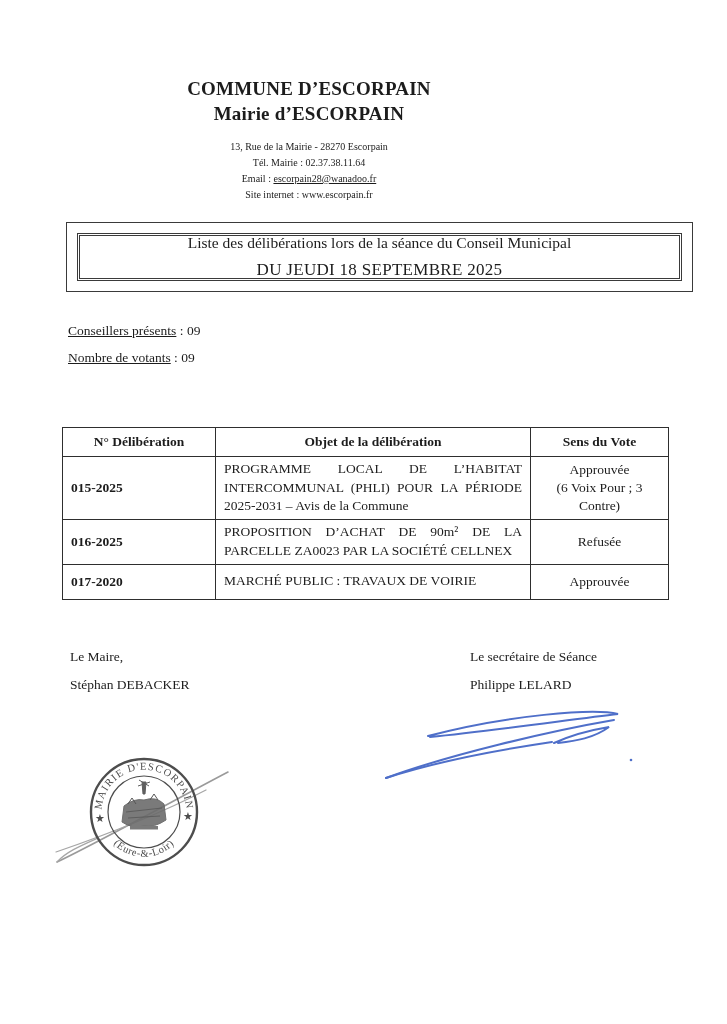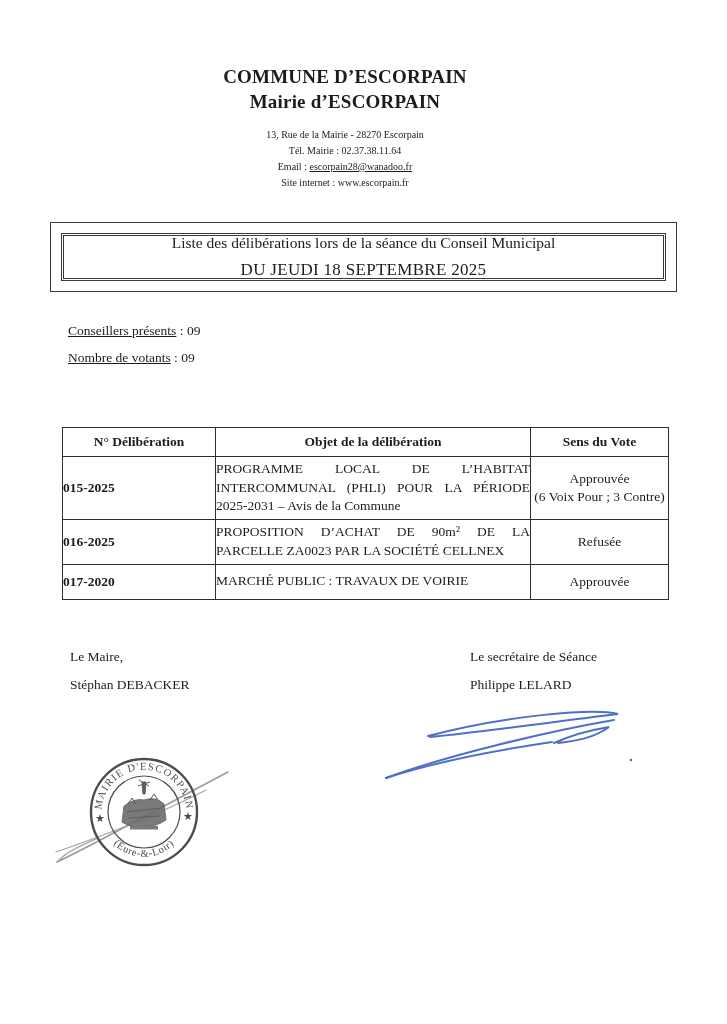--- a/index.html
+++ b/index.html
@@ -3,49 +3,49 @@
 <meta charset="utf-8">
 <style>
   html,body{margin:0;padding:0;background:#e8e8e8;}
   .page{
     position:relative;width:727px;height:1024px;margin:0 auto;
     background:#ffffff;color:#1c1c1c;
     font-family:"Liberation Serif","DejaVu Serif",serif;
     overflow:hidden;
   }
   
-  .letterhead{position:absolute;top:64px;left:0;width:618px;text-align:center;padding-left:36px;}
+  .letterhead{position:absolute;top:76px;left:0;width:618px;text-align:center;}
   .org-line{font-size:19px;font-weight:bold;line-height:25px;letter-spacing:.2px;}
   .addr-block{margin-top:13px;font-size:10px;line-height:16px;}
   .addr-line{white-space:pre;}
   .email-value{text-decoration:underline;}
   
   .title-box-outer{
-    position:absolute;left:50px;top:222px;width:627px;height:70px;
+    position:absolute;left:66px;top:222px;width:627px;height:70px;
     border:1.5px solid #3a3a3a;padding:10px;box-sizing:border-box;
   }
   .title-box-inner{
     width:100%;height:100%;border:3px double #3a3a3a;box-sizing:border-box;
     display:flex;flex-direction:column;justify-content:center;align-items:center;
   }
   .title-line1{font-size:15.5px;line-height:20px;}
   .title-line2{font-size:17px;line-height:22px;margin-top:6px;letter-spacing:.3px;}
   
   .meta-block{position:absolute;left:68px;top:321px;font-size:13.5px;}
   .meta-line{height:27px;line-height:20px;}
   .meta-label{text-decoration:underline;}
   .b{font-weight:bold;}
   
   table.delib{
     position:absolute;left:62px;top:427px;width:606px;
     border-collapse:collapse;table-layout:fixed;
     font-size:13.5px;
   }
   table.delib th,table.delib td{
-    border:1.5px solid #2e2e2e;padding:3px 0;vertical-align:middle;
+    border:1.5px solid #2e2e2e;padding:3px 8px;vertical-align:middle;
   }
   table.delib th{font-weight:bold;text-align:center;height:22px;}
   td.cell-num{text-align:left;font-weight:bold;}
   td.cell-objet{text-align:justify;line-height:18.5px;padding:5px 9px;}
   td.cell-vote{text-align:center;line-height:18px;}
   tr.row-1 td{height:52px;}
   tr.row-2 td{height:38px;}
   tr.row-3 td{height:28px;}
   
   .sig-block{position:absolute;top:648px;font-size:13.5px;line-height:17px;}

